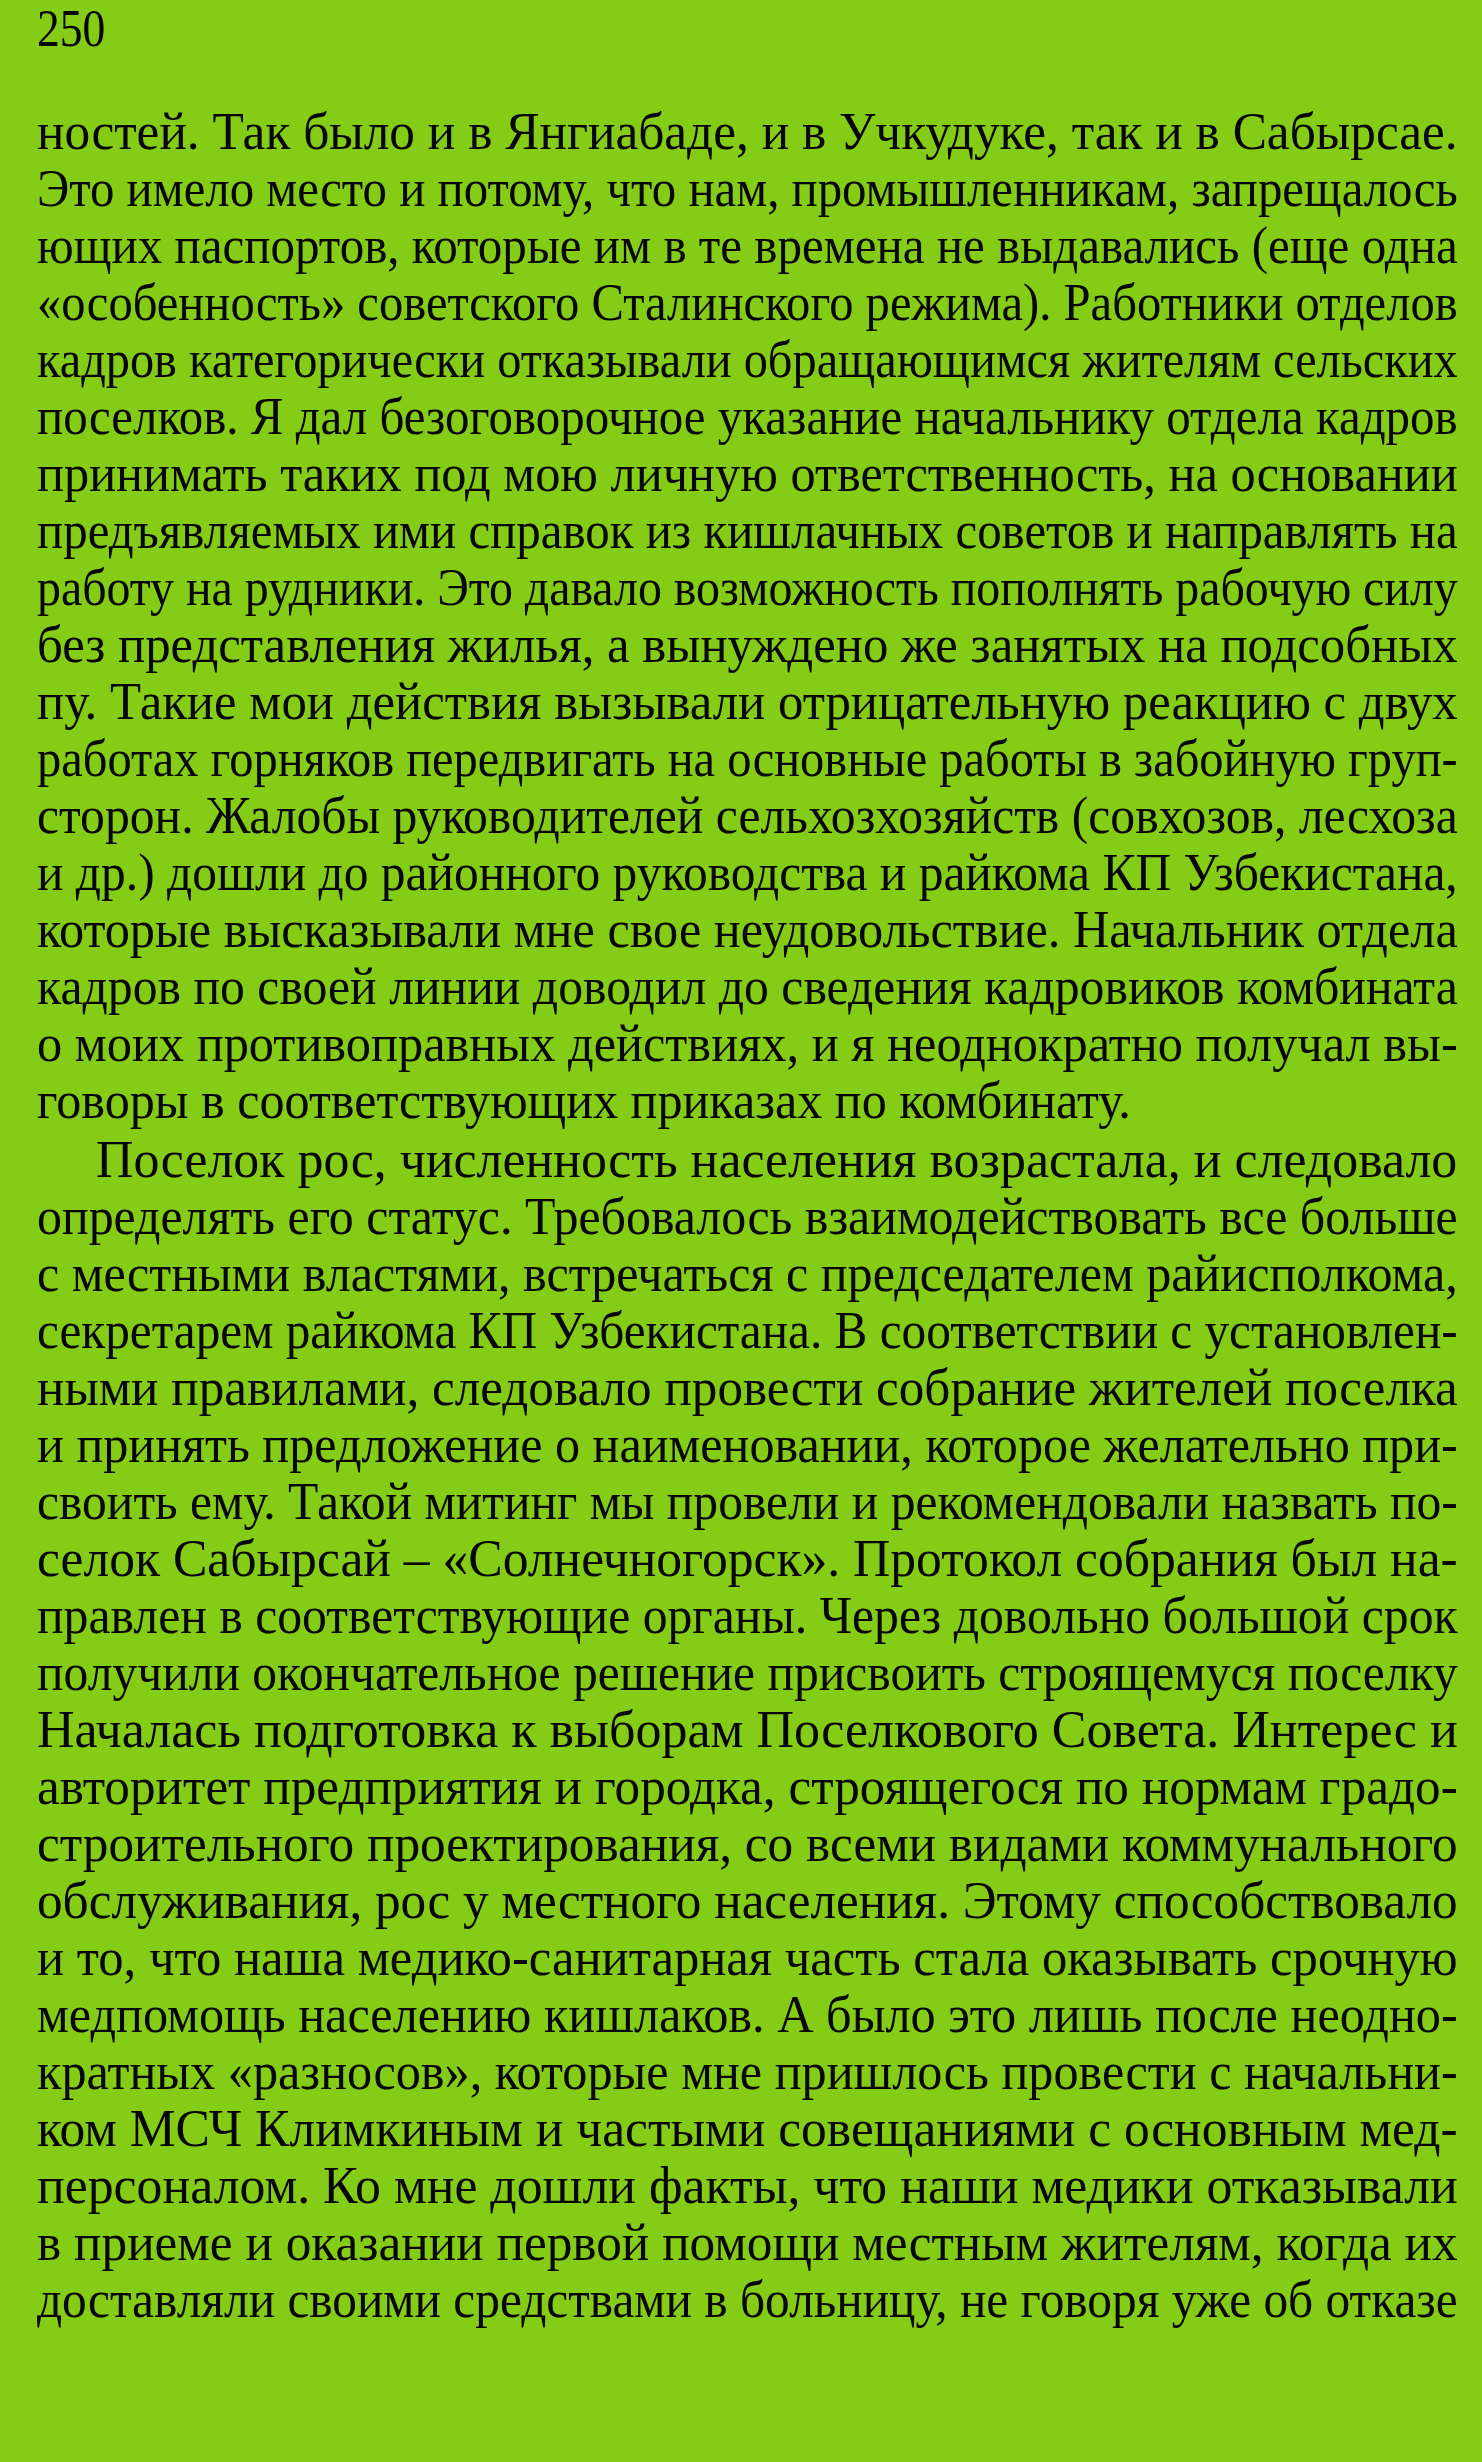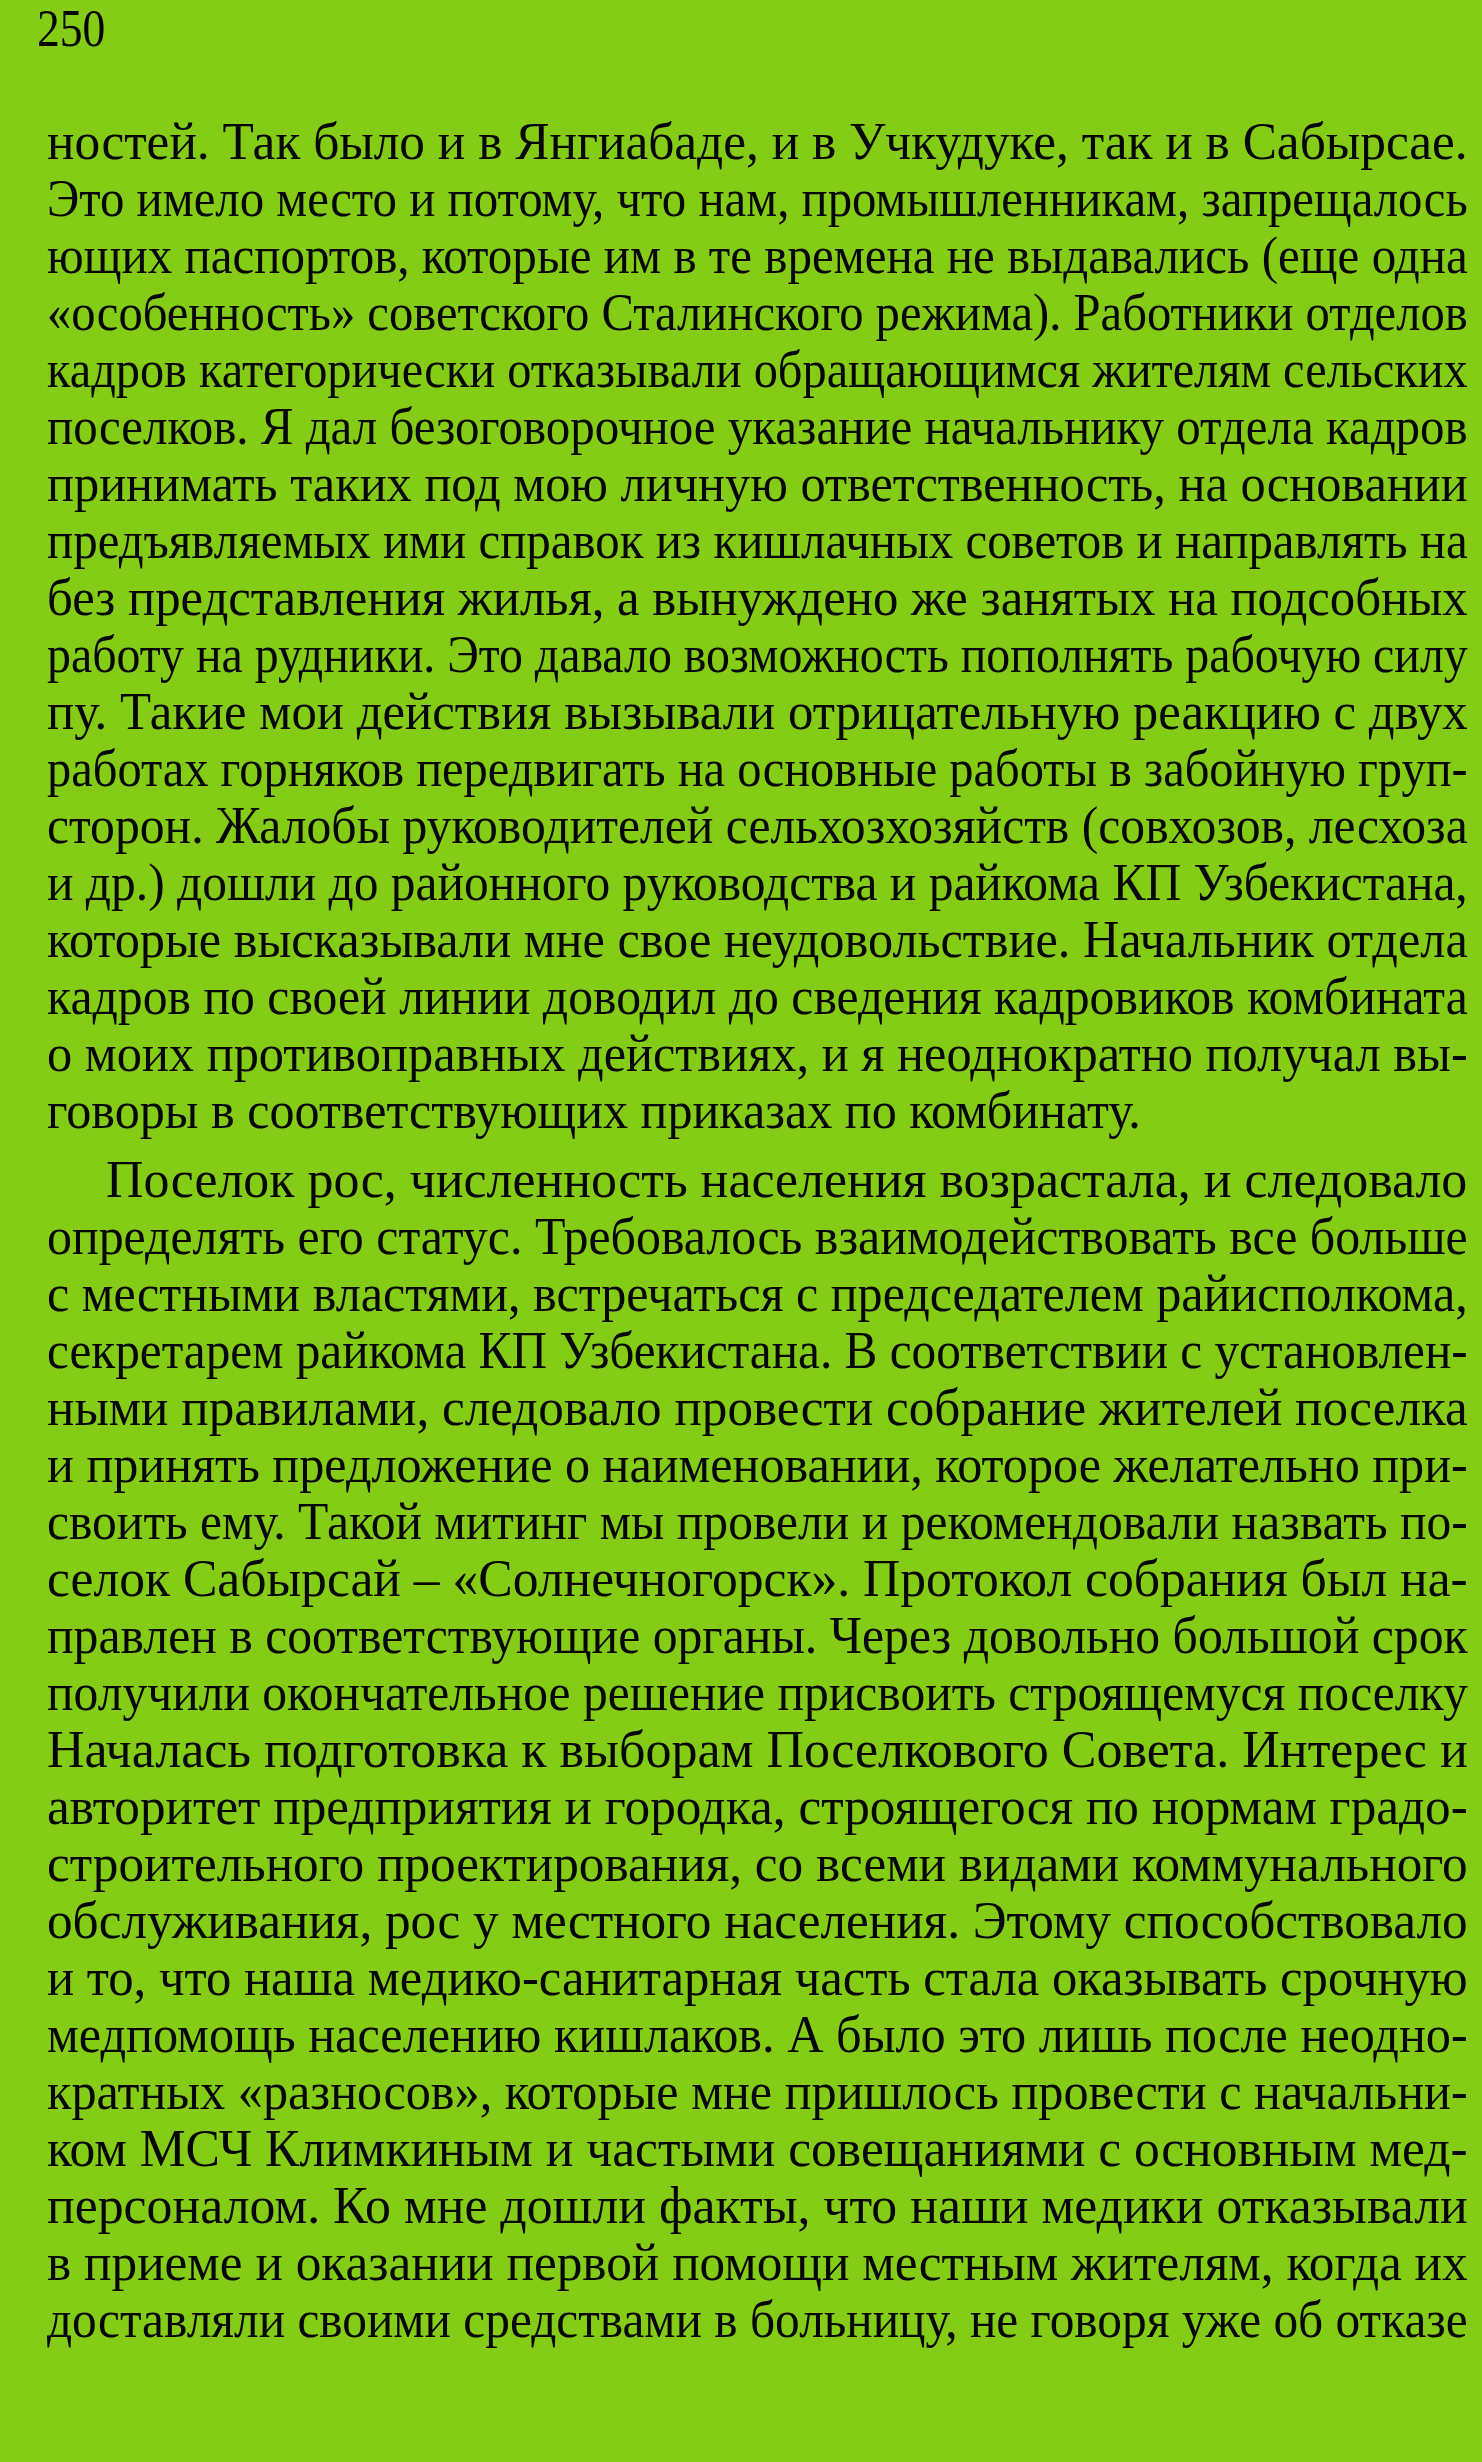--- a/index.html
+++ b/index.html
@@ -30,21 +30,21 @@
     transform-origin: 0 0;
     white-space: nowrap;
   }
   .text-column {
     position: absolute;
     left: 35px;
     top: 101px;
     width: 1417px;
   }
   .paragraph {
-    margin: 12px;
+    margin: 2px;
     padding: 0;
     text-decoration: underline;
   }
   .line {
     height: 57px;
     line-height: 57px;
     white-space: nowrap;
     font-size: 52px;
   }
   .line-text {
@@ -63,22 +63,22 @@
   <div class="text-column">
       <div class="paragraph">
         <div class="line"><span class="line-text" style="transform: scaleX(0.986997);">ностей. Так было и в Янгиабаде, и в Учкудуке, так и в Сабырсае.</span></div>
         <div class="line"><span class="line-text" style="transform: scaleX(0.939362);">Это имело место и потому, что нам, промышленникам, запрещалось</span></div>
         <div class="line"><span class="line-text" style="transform: scaleX(0.943144);">ющих паспортов, которые им в те времена не выдавались (еще одна</span></div>
         <div class="line"><span class="line-text" style="transform: scaleX(0.934761);">«особенность» советского Сталинского режима). Работники отделов</span></div>
         <div class="line"><span class="line-text" style="transform: scaleX(0.929394);">кадров категорически отказывали обращающимся жителям сельских</span></div>
         <div class="line"><span class="line-text" style="transform: scaleX(0.941656);">поселков. Я дал безоговорочное указание начальнику отдела кадров</span></div>
         <div class="line"><span class="line-text" style="transform: scaleX(0.968718);">принимать таких под мою личную ответственность, на основании</span></div>
         <div class="line"><span class="line-text" style="transform: scaleX(0.940517);">предъявляемых ими справок из кишлачных советов и направлять на</span></div>
+        <div class="line"><span class="line-text" style="transform: scaleX(0.919765);">работу на рудники. Это давало возможность пополнять рабочую силу</span></div>
         <div class="line"><span class="line-text" style="transform: scaleX(0.976174);">без представления жилья, а вынуждено же занятых на подсобных</span></div>
-        <div class="line"><span class="line-text" style="transform: scaleX(0.919765);">работу на рудники. Это давало возможность пополнять рабочую силу</span></div>
         <div class="line"><span class="line-text" style="transform: scaleX(0.976583);">пу. Такие мои действия вызывали отрицательную реакцию с двух</span></div>
         <div class="line"><span class="line-text" style="transform: scaleX(0.931711);">работах горняков передвигать на основные работы в забойную груп-</span></div>
         <div class="line"><span class="line-text" style="transform: scaleX(0.955093);">сторон. Жалобы руководителей сельхозхозяйств (совхозов, лесхоза</span></div>
         <div class="line"><span class="line-text" style="transform: scaleX(0.951474);">и др.) дошли до районного руководства и райкома КП Узбекистана,</span></div>
         <div class="line"><span class="line-text" style="transform: scaleX(0.967407);">которые высказывали мне свое неудовольствие. Начальник отдела</span></div>
         <div class="line"><span class="line-text" style="transform: scaleX(0.956353);">кадров по своей линии доводил до сведения кадровиков комбината</span></div>
         <div class="line"><span class="line-text" style="transform: scaleX(0.969207);">о моих противоправных действиях, и я неоднократно получал вы-</span></div>
         <div class="line"><span class="line-text" style="transform: scaleX(0.963928);">говоры в соответствующих приказах по комбинату.</span></div>
       </div>
       <div class="paragraph">

